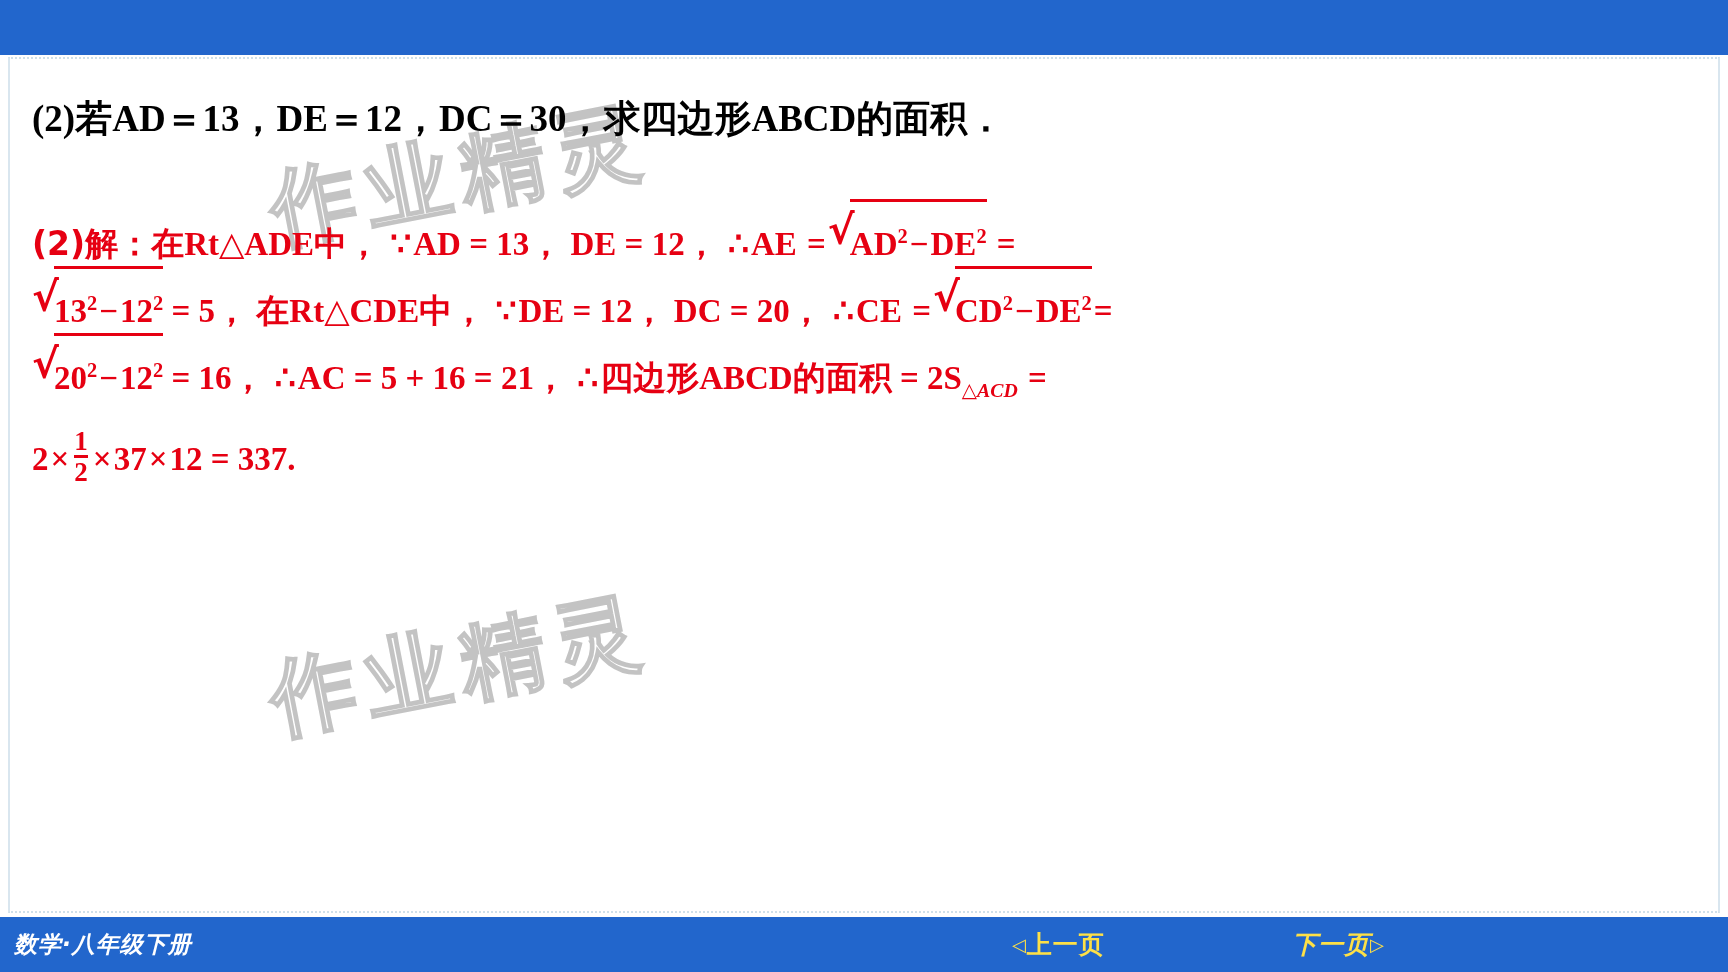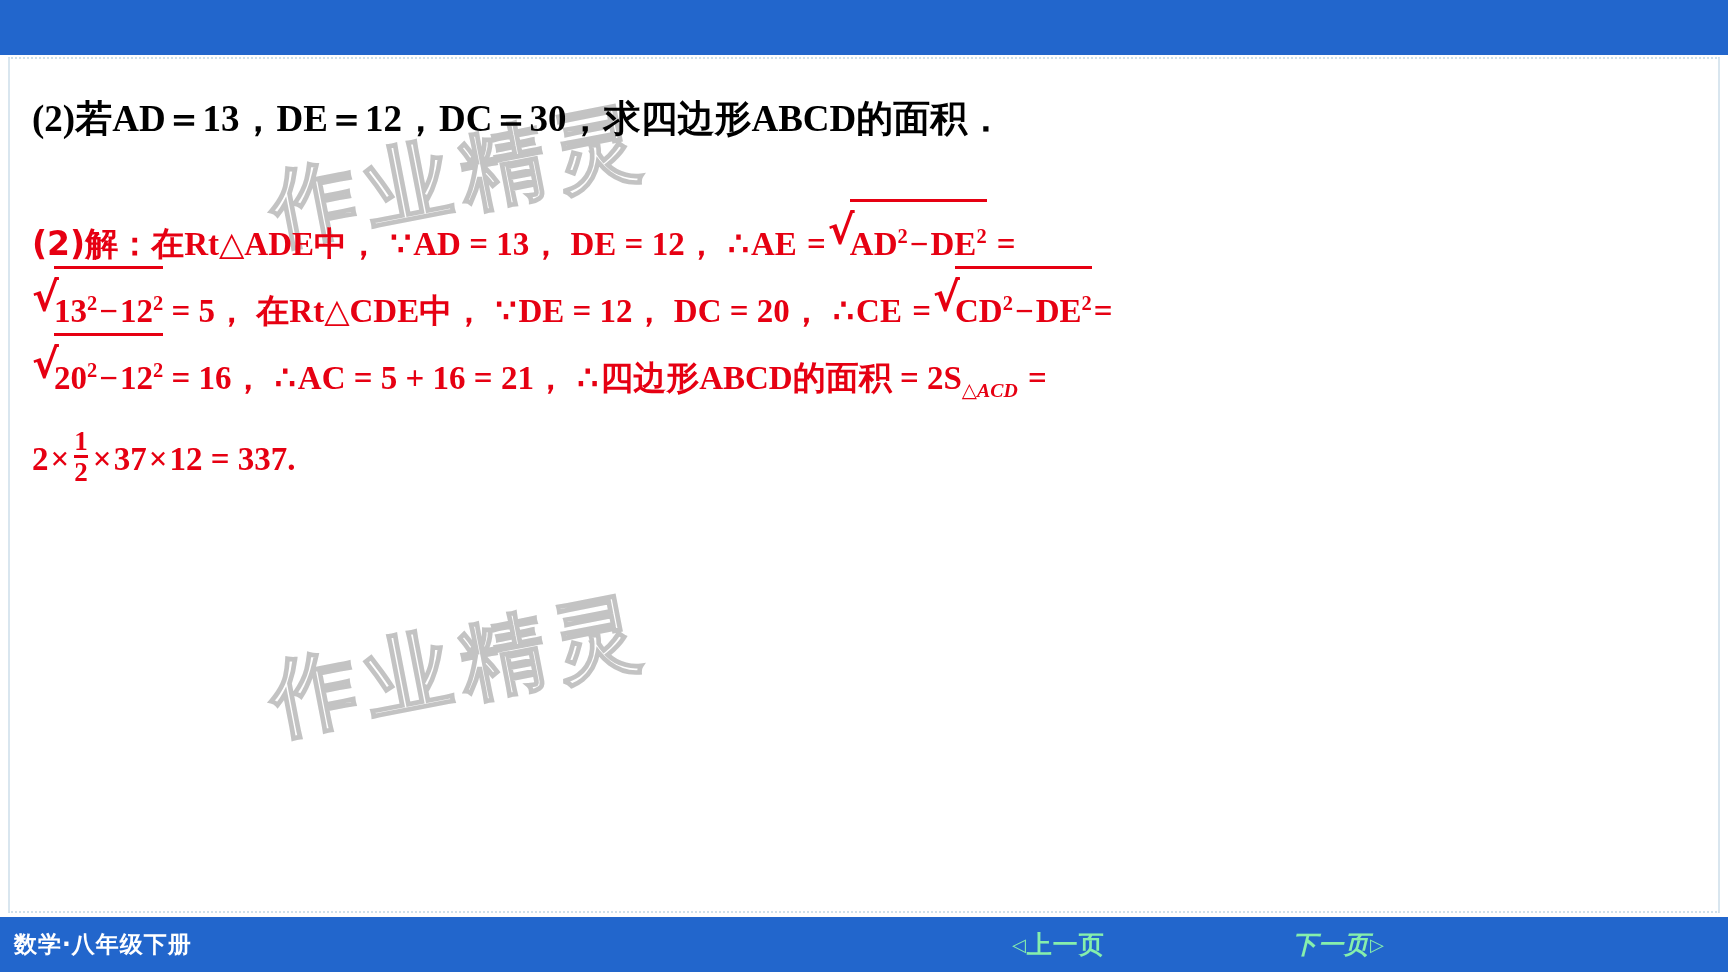--- a/index.html
+++ b/index.html
@@ -134,27 +134,28 @@
   .footer-title {
     position: absolute;
     left: 14px; top: 0;
     height: 55px;
     line-height: 55px;
     color: #ffffff;
     font-family: "DejaVu Sans", sans-serif;
     font-weight: 700;
     font-size: 23px;
     letter-spacing: 1px;
+    font-style: italic;
   }
   .nav-btn {
     position: absolute;
     top: 0;
     height: 55px;
     line-height: 55px;
-    color: #86efac;
+    color: #fde047;
     font-family: "DejaVu Sans", sans-serif;
     font-weight: 700;
     font-size: 25px;
     letter-spacing: 1px;
     cursor: pointer;
     white-space: nowrap;
   }
   .nav-prev { left: 1012px; }
   .nav-next { left: 1292px; font-style: italic; }
   .caret { font-size: 18px; vertical-align: 2px; }

